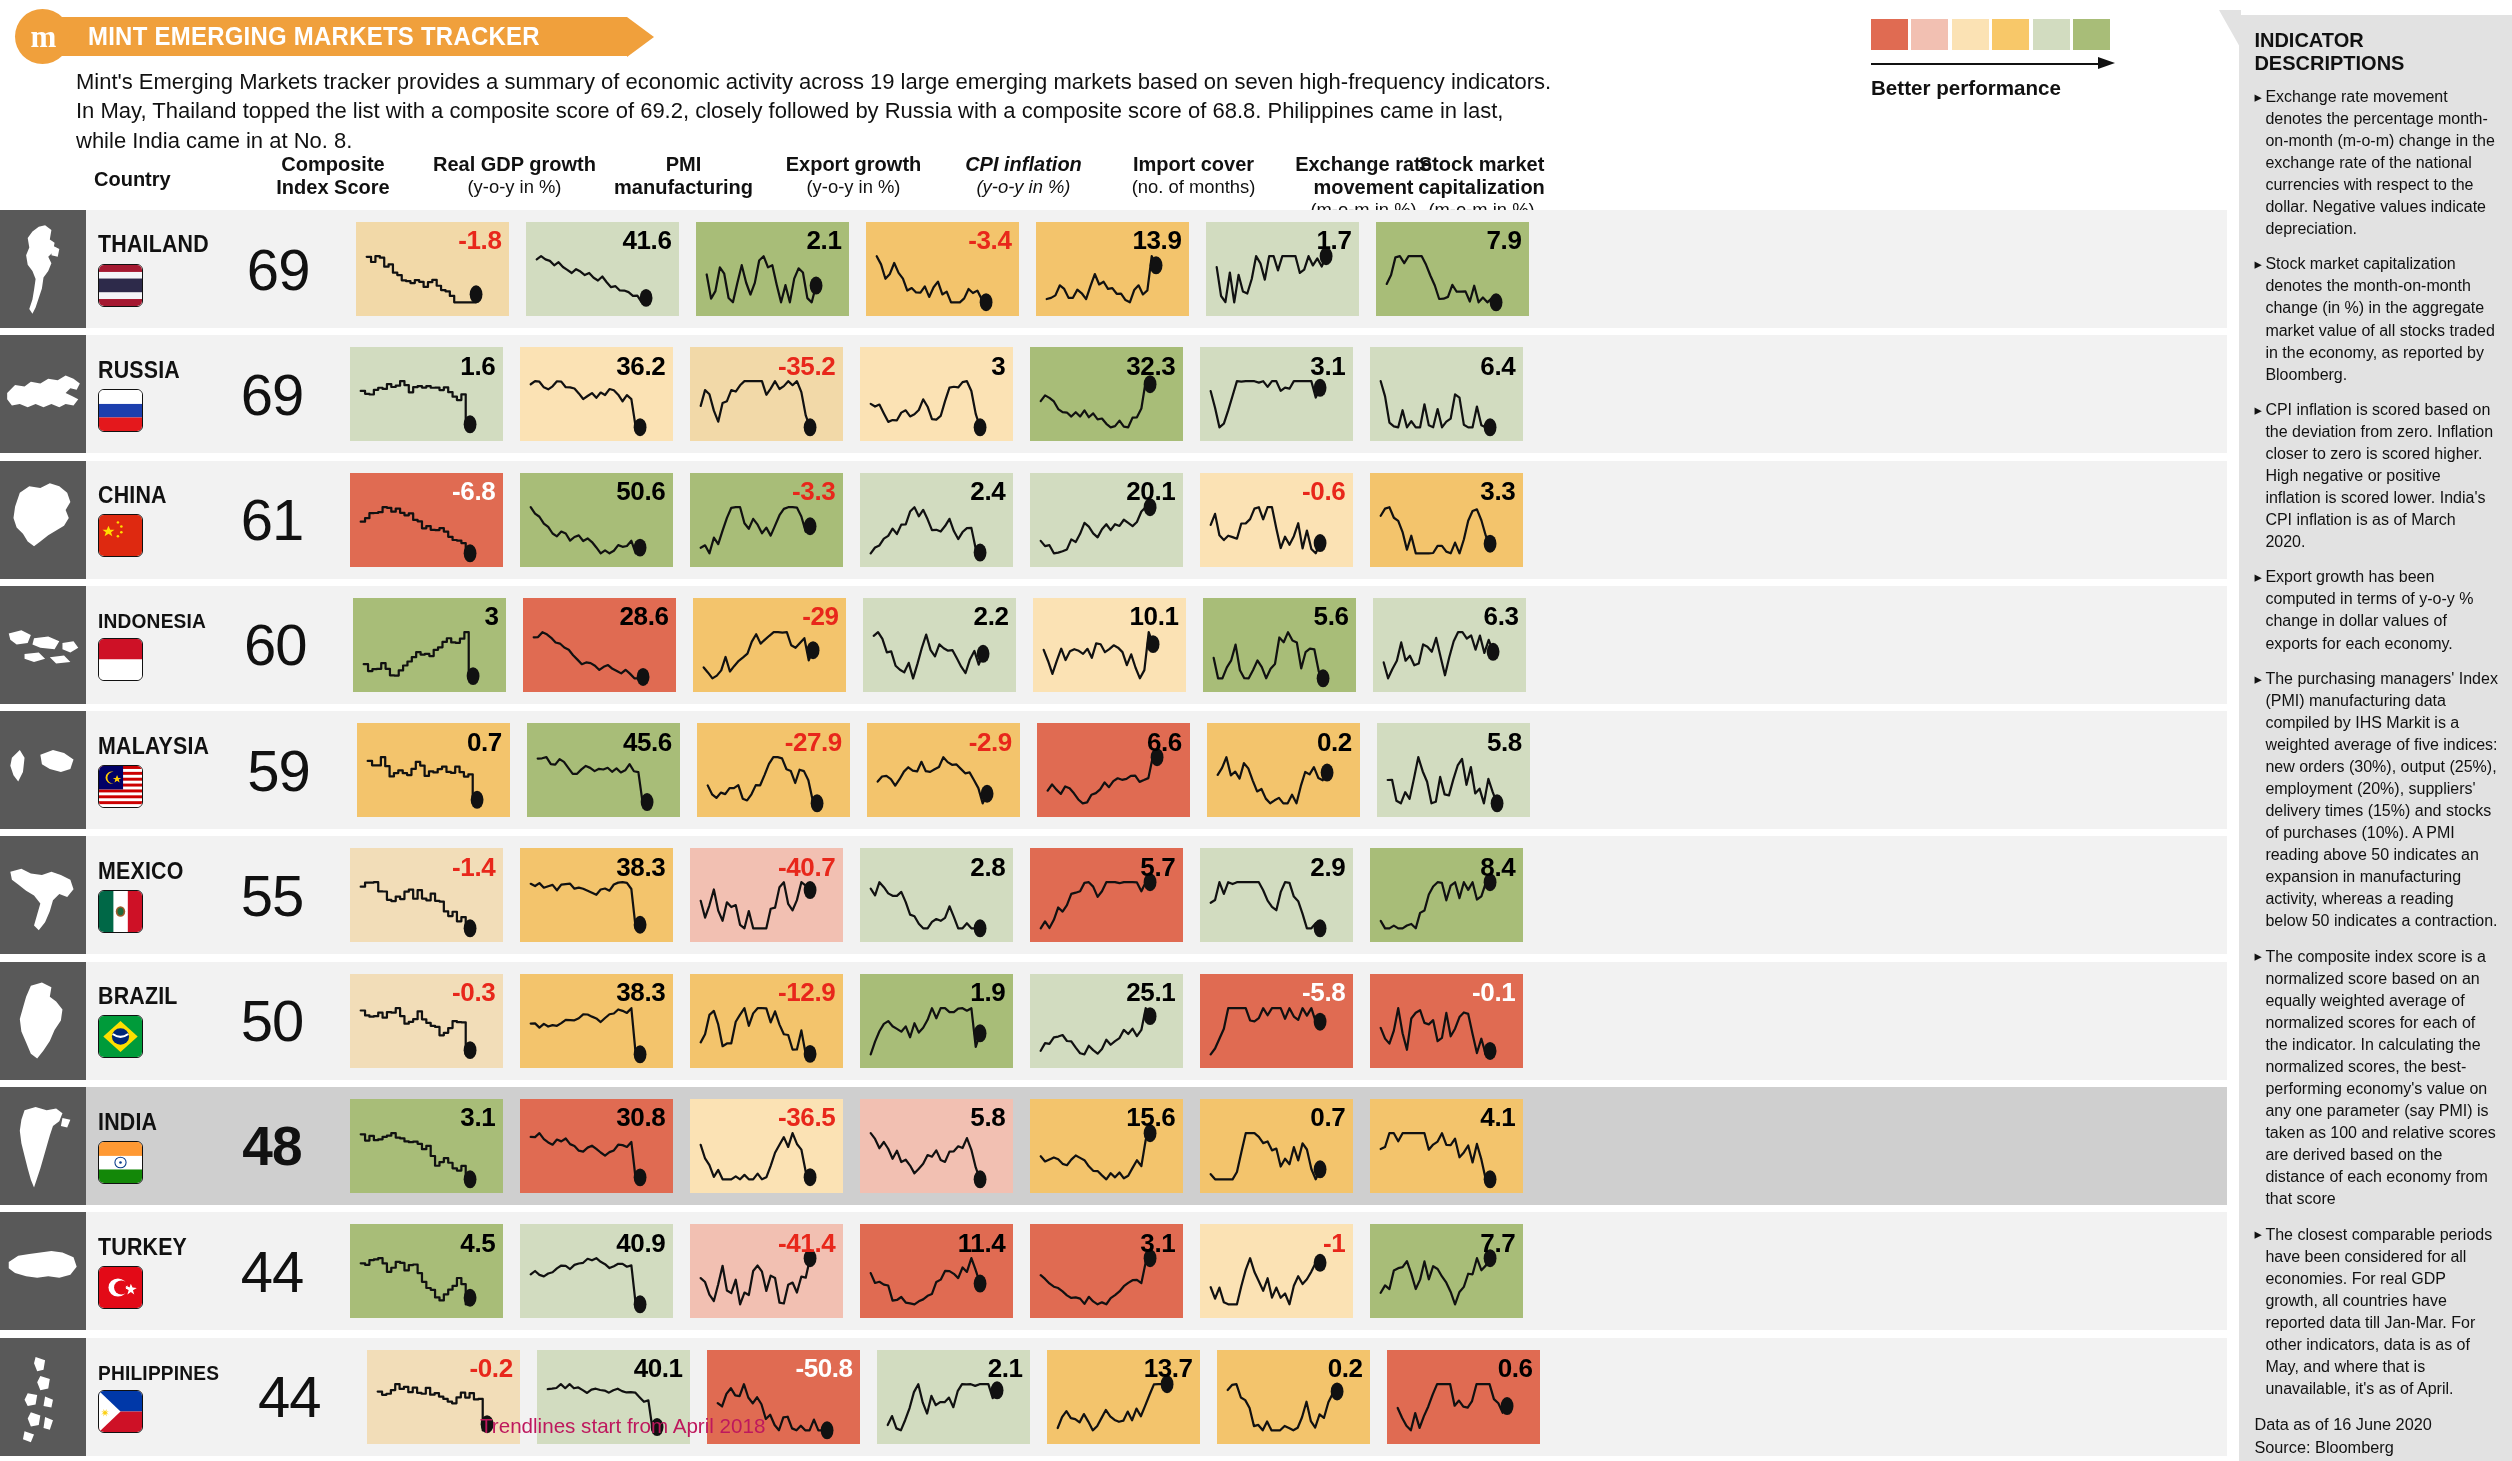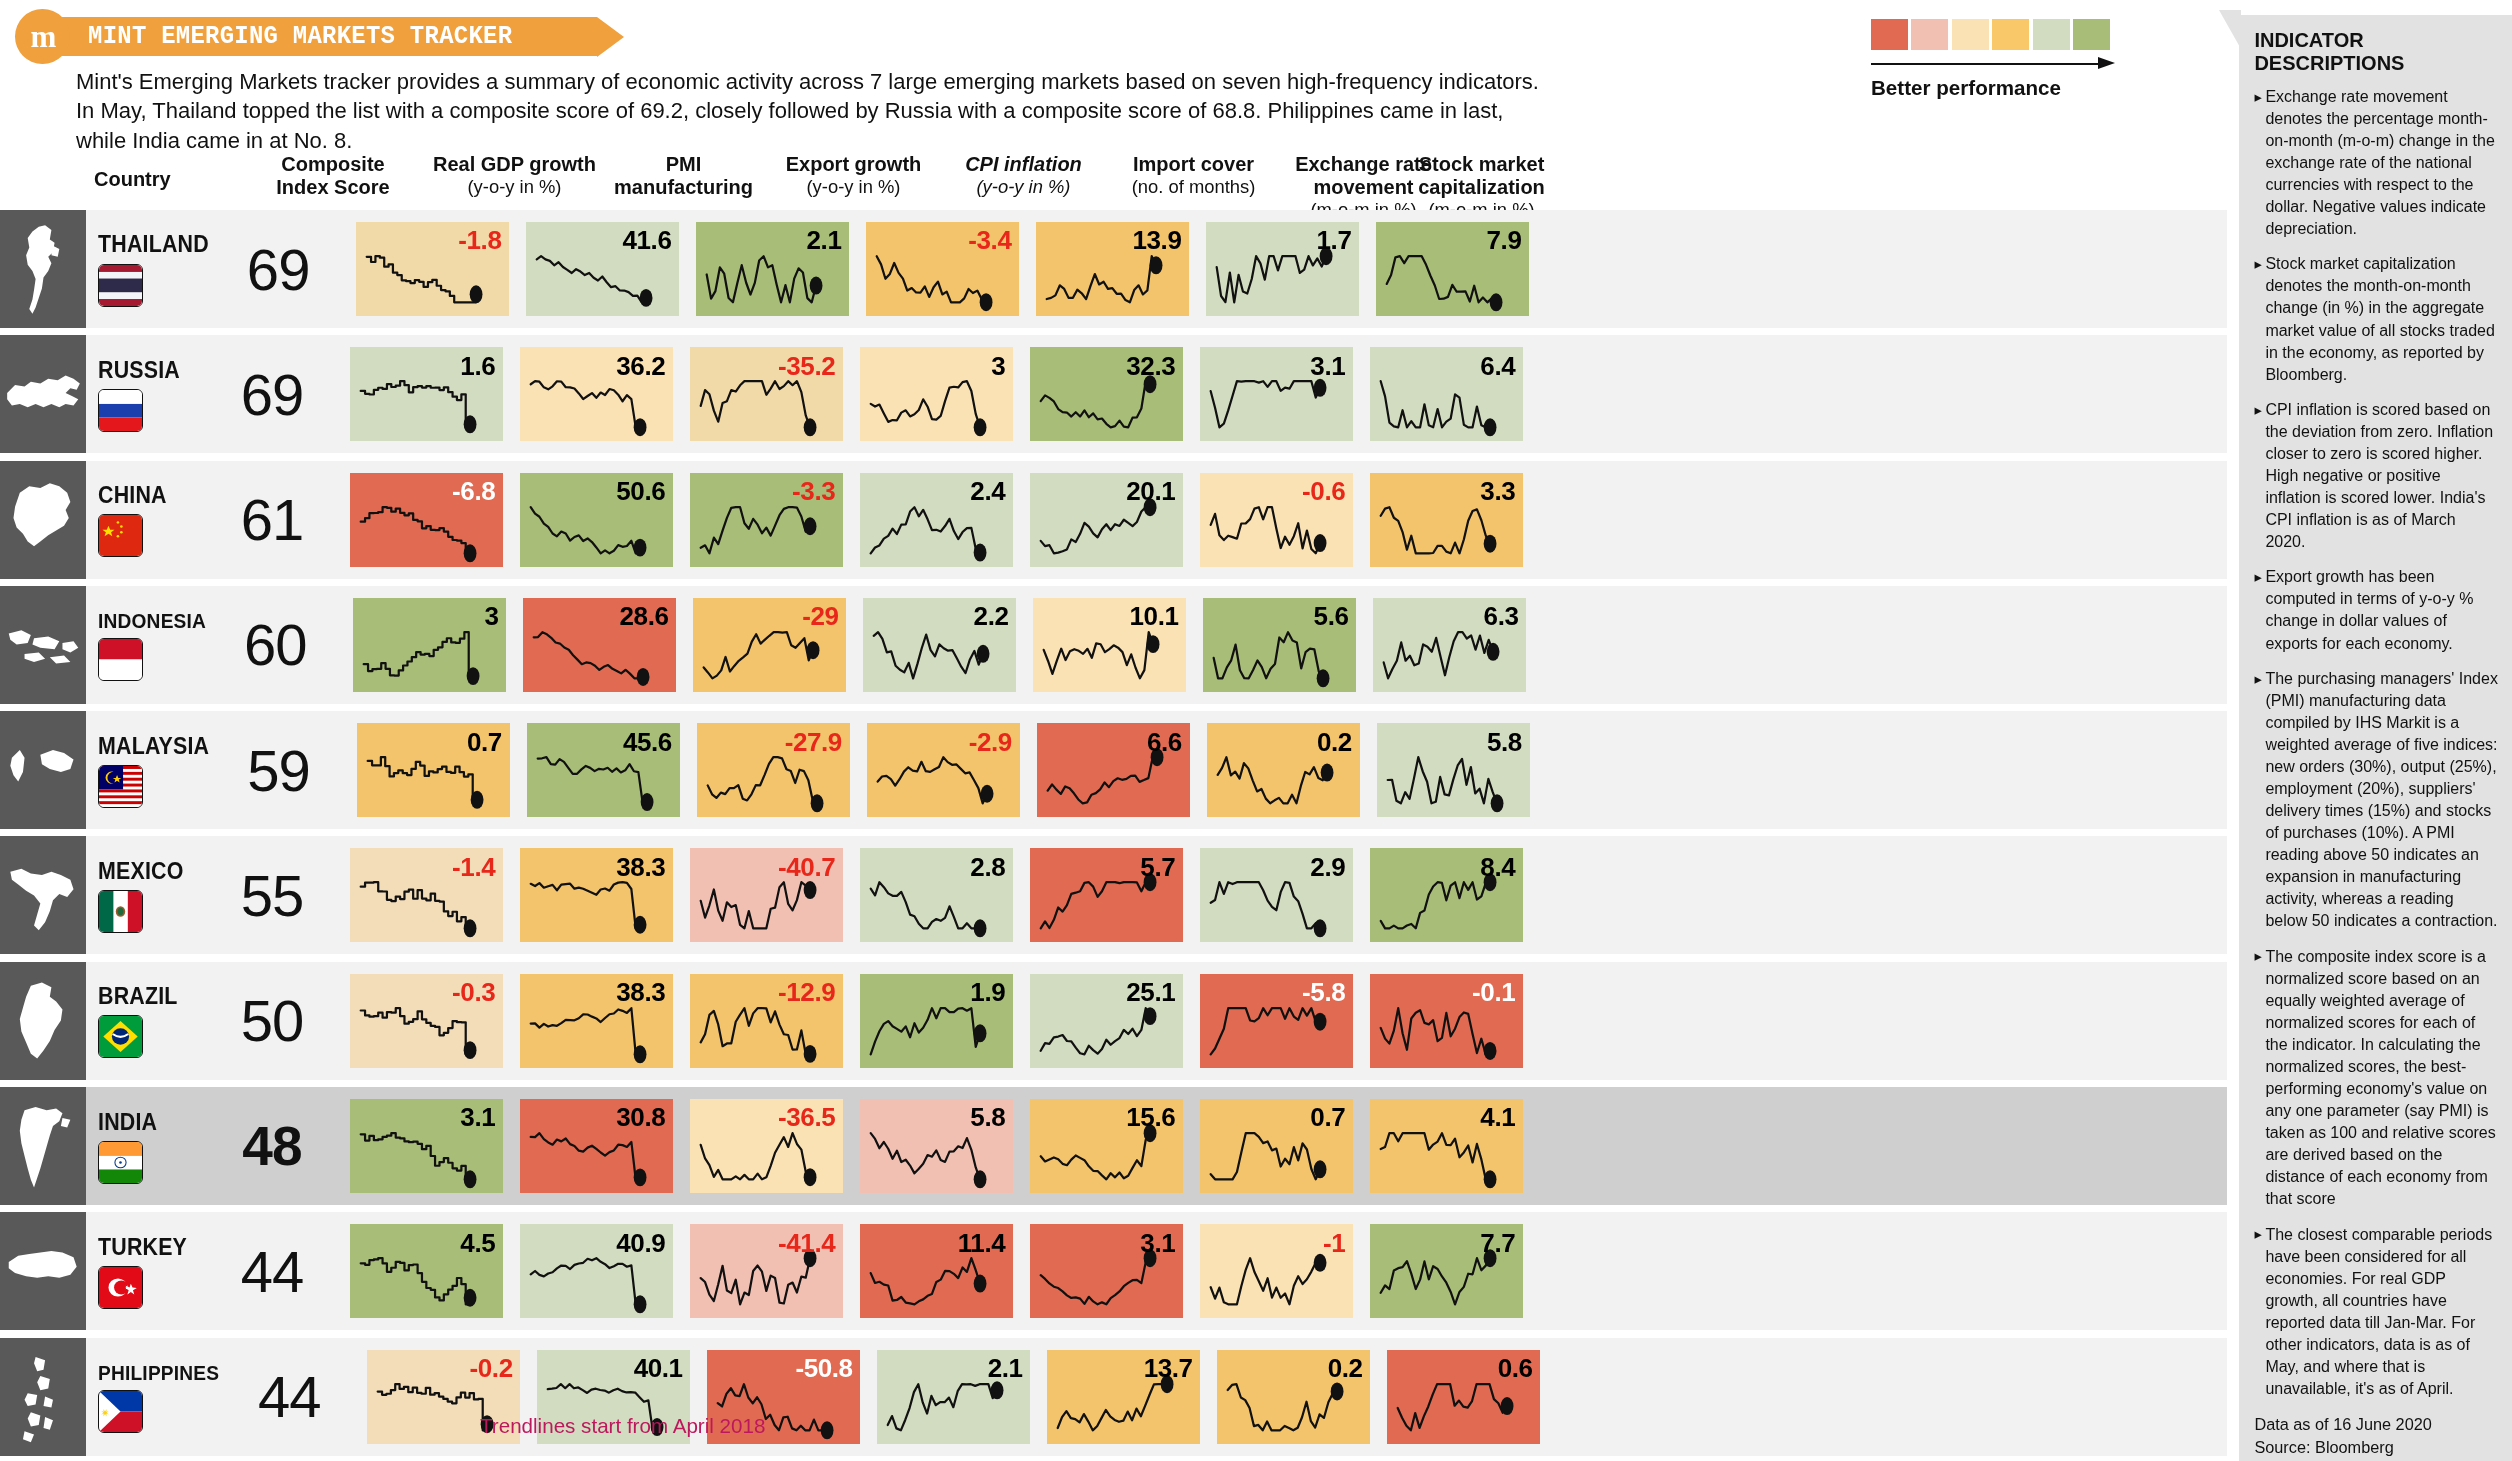--- a/index.html
+++ b/index.html
@@ -20,21 +20,21 @@
     width:55px; height:55px; border-radius:50%;
     background:#F0A03C; display:flex; align-items:center; justify-content:center;
     position:relative; z-index:3; flex:0 0 auto;
   }
   #logo-mark {
     font-family:"Liberation Serif", serif; font-weight:bold; font-size:31px;
     color:#fff; letter-spacing:-0.9px; line-height:1;
   }
   #banner-bar {
     position:relative; margin-left:-8.6px; height:39px; background:#F0A03C;
-    display:flex; align-items:center; padding:0 48px 0 26px; z-index:2;font-family:Liberation Mono, monospace;
+    display:flex; align-items:center; padding:0 48px 0 26px; z-index:2;
   }
   #banner-bar:after {
     content:""; position:absolute; right:-26.6px; top:0;
     border-top:20px solid transparent; border-bottom:20px solid transparent;
     border-left:27.5px solid #F0A03C;
   }
   #banner-title {
     color:#fff; font-size:26px; font-weight:bold; letter-spacing:0.3px;
     white-space:nowrap; transform:scaleX(0.92); transform-origin:left center;
   }
@@ -157,21 +157,21 @@
     <div id="banner">
       <div id="logo-circle">
         <span id="logo-mark">m</span>
       </div>
       <div id="banner-bar">
         <span id="banner-title">MINT EMERGING MARKETS TRACKER</span>
       </div>
     </div>
 
     <div id="intro">
-      <div>Mint's Emerging Markets tracker provides a summary of economic activity across 7 large emerging markets based on seven high-frequency indicators.</div>
+      <div>Mint's Emerging Markets tracker provides a summary of economic activity across 19 large emerging markets based on seven high-frequency indicators.</div>
       <div>In May, Thailand topped the list with a composite score of 69.2, closely followed by Russia with a composite score of 68.8. Philippines came in last,</div>
       <div>while India came in at No. 8.</div>
     </div>
 
     <div id="legend">
       <div id="legend-swatches">
           <div class="swatch" style="background: rgb(224, 107, 82);"></div>
           <div class="swatch" style="background: rgb(242, 192, 178);"></div>
           <div class="swatch" style="background: rgb(251, 226, 180);"></div>
           <div class="swatch" style="background: rgb(248, 200, 105);"></div>

